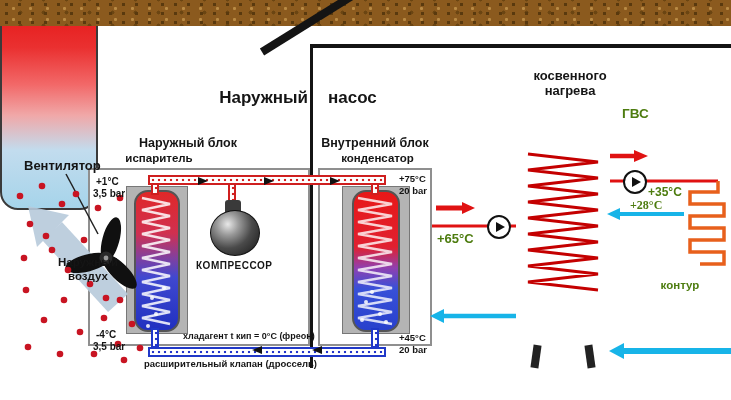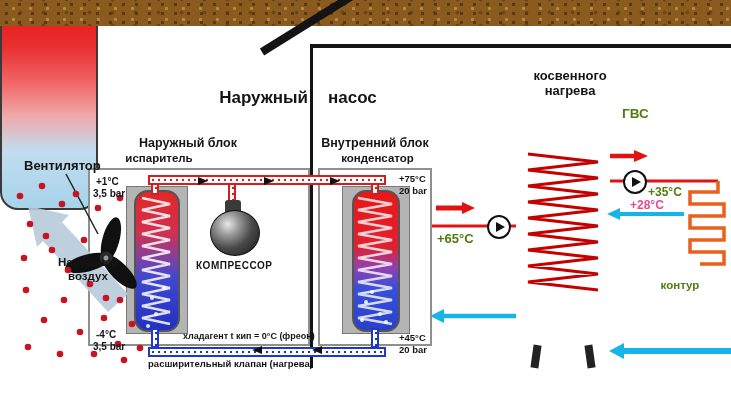--- a/index.html
+++ b/index.html
@@ -2,21 +2,21 @@
 <html><head>
 <meta charset="utf-8">
 <style>
   html,body{margin:0;padding:0;background:#fff;}
   .stage{position:relative;width:731px;height:400px;background:#ffffff;overflow:hidden;
          font-family:"Liberation Sans",sans-serif;}
   .abs{position:absolute;}
   .lbl{position:absolute;font-weight:bold;color:#151515;white-space:nowrap;z-index:7;}
   .center{text-align:center;white-space:normal;}
   .red{color:#4d7c0f;}
-  .cyan{color:#ec4899;}
+  .cyan{color:#4d7c0f;font-family:Liberation Serif, serif;}
   
   .grass{left:0;top:367;width:731px;height:7px;background:#4cb307;z-index:1;}
   .dirt{left:0;top:374;width:731px;height:26px;background-color:#8b5a1e;z-index:1;
         background-image:radial-gradient(circle,#59390e 1.6px,transparent 2px),
                          radial-gradient(circle,#b98a44 1.3px,transparent 1.7px),
                          radial-gradient(circle,#6b4512 1.8px,transparent 2.2px);
         background-size:13px 9px,17px 11px,23px 13px;
         background-position:0 0,5px 3px,9px 6px;}
   
   .ceiling{left:310;top:44;width:421px;height:4px;background:#141414;z-index:2;}
@@ -180,21 +180,21 @@
   <div class="lbl" style="left:196px;top:260px;font-size:10px;letter-spacing:0.5px;">КОМПРЕССОР</div>
 
   <div class="lbl center" style="left:314px;top:136px;width:122px;font-size:12.5px;">Внутренний блок</div>
   <div class="lbl center" style="left:330px;top:152px;width:95px;font-size:11.5px;">конденсатор</div>
   <div class="lbl" style="left:399px;top:173px;font-size:9.5px;">+75°C</div>
   <div class="lbl" style="left:399px;top:185px;font-size:9.5px;">20 bar</div>
   <div class="lbl" style="left:399px;top:332px;font-size:9.5px;">+45°C</div>
   <div class="lbl" style="left:399px;top:344px;font-size:9.5px;">20 bar</div>
 
   <div class="lbl" style="left:183px;top:331px;font-size:9px;">хладагент t кип = 0°C (фреон)</div>
-  <div class="lbl center" style="left:138px;top:358px;width:185px;font-size:9.5px;">расширительный клапан (нагрева)</div>
+  <div class="lbl center" style="left:138px;top:358px;width:185px;font-size:9.5px;">расширительный клапан (дроссель)</div>
 
   <div class="lbl center" style="left:514px;top:68px;width:112px;font-size:13px;line-height:15px;">
     <div>косвенного</div>
     <div>нагрева</div>
   </div>
 
   <div class="lbl red" style="left:437px;top:231px;font-size:13px;">+65°C</div>
   <div class="lbl red" style="left:622px;top:106px;font-size:13.5px;">ГВС</div>
   <div class="lbl red" style="left:648px;top:185px;font-size:12px;">+35°C</div>
   <div class="lbl cyan" style="left:630px;top:198px;font-size:12px;">+28°C</div>

